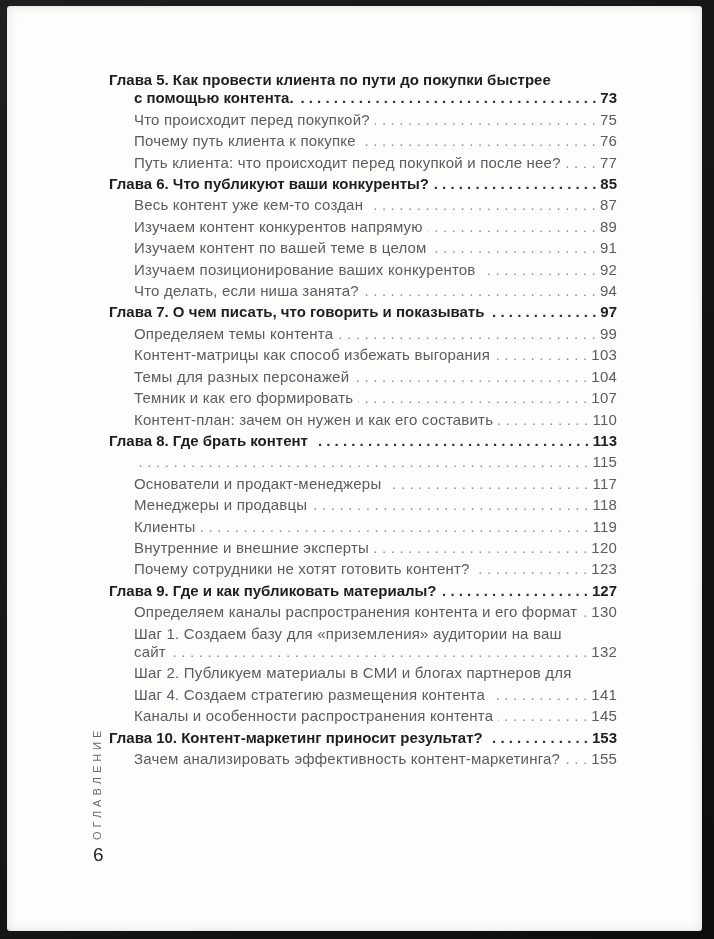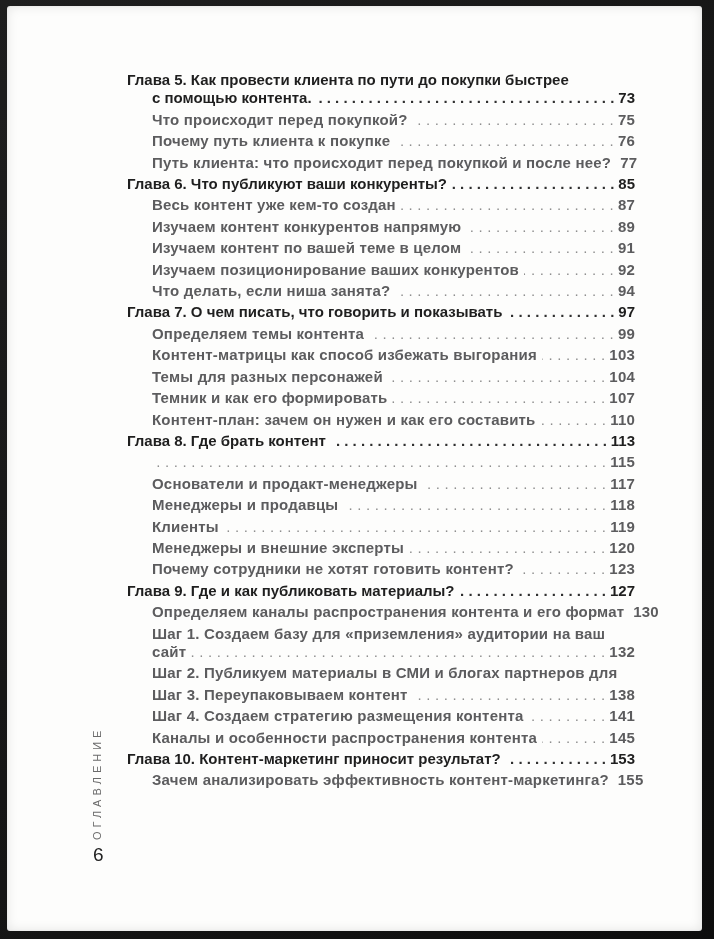--- a/index.html
+++ b/index.html
@@ -24,29 +24,29 @@
     position: absolute; left: 84px; top: 706px; height: 128px;
     writing-mode: vertical-rl; transform: rotate(180deg);
     font-size: 11px; letter-spacing: 4px;
     color: #6b6b6b; white-space: nowrap;
   }
   .folio {
     position: absolute; left: 86px; top: 838px;
     font-size: 19px; color: #232323;
   }
   
-  .toc { position: absolute; left: 120px; top: 63px; width: 508px; }
+  .toc { position: absolute; left: 102px; top: 63px; width: 508px; }
   .chapter { }
   .chapter:first-child { margin-top: 0; }
   .row { display: flex; align-items: baseline; line-height: 21.4px; }
   .row.cont { margin-top: -3px; }
   .row .t { flex: 0 0 auto; white-space: nowrap; }
   .row.head { color: #1f1f1f; font-weight: 700; font-size: 15px; }
   .row.head.cont, .row.item { padding-left: 25px; justify-content: space-between; }
-  .row.item { color: #5c5c5e; font-weight: 700; font-size: 15px; letter-spacing: 0.2px; }
+  .row.item { color: #5c5c5e; font-weight: 400; font-size: 15px; letter-spacing: 0.2px; }
   .dots {
     flex: 1 1 auto; overflow: hidden; white-space: nowrap;
     margin: 0 4px 0 5px; direction: rtl; min-width: 0;
   }
   .dots::before {
     content: ". . . . . . . . . . . . . . . . . . . . . . . . . . . . . . . . . . . . . . . . . . . . . . . . . . . . . . . . . . . . . . . . . . . . . . . .";
   }
   .row.head .dots { color: #303030; font-weight: 700; }
   .row.item .dots { color: #8f8f8f; font-weight: 400; }
   .pg { flex: 0 0 auto; }
@@ -167,21 +167,21 @@
             <span class="t">Менеджеры и продавцы</span>
             <span class="dots"></span>
             <span class="pg">118</span>
           </div>
           <div class="row item">
             <span class="t">Клиенты</span>
             <span class="dots"></span>
             <span class="pg">119</span>
           </div>
           <div class="row item">
-            <span class="t">Менеджеры и внешние эксперты</span>
+            <span class="t">Внутренние и внешние эксперты</span>
             <span class="dots"></span>
             <span class="pg">120</span>
           </div>
           <div class="row item">
             <span class="t">Почему сотрудники не хотят готовить контент?</span>
             <span class="dots"></span>
             <span class="pg">123</span>
           </div>
         </section>
         <section class="chapter">
@@ -198,25 +198,20 @@
           <div class="row item">
             <span class="t">Шаг 1. Создаем базу для «приземления» аудитории на ваш</span>
           </div>
           <div class="row item cont">
             <span class="t">сайт</span>
             <span class="dots"></span>
             <span class="pg">132</span>
           </div>
           <div class="row item">
             <span class="t">Шаг 2. Публикуем материалы в СМИ и блогах партнеров для</span>
-          </div>
-          <div class="row item">
-            <span class="t">Шаг 3. Переупаковываем контент</span>
-            <span class="dots"></span>
-            <span class="pg">138</span>
           </div>
           <div class="row item">
             <span class="t">Шаг 4. Создаем стратегию размещения контента</span>
             <span class="dots"></span>
             <span class="pg">141</span>
           </div>
           <div class="row item">
             <span class="t">Каналы и особенности распространения контента</span>
             <span class="dots"></span>
             <span class="pg">145</span>

